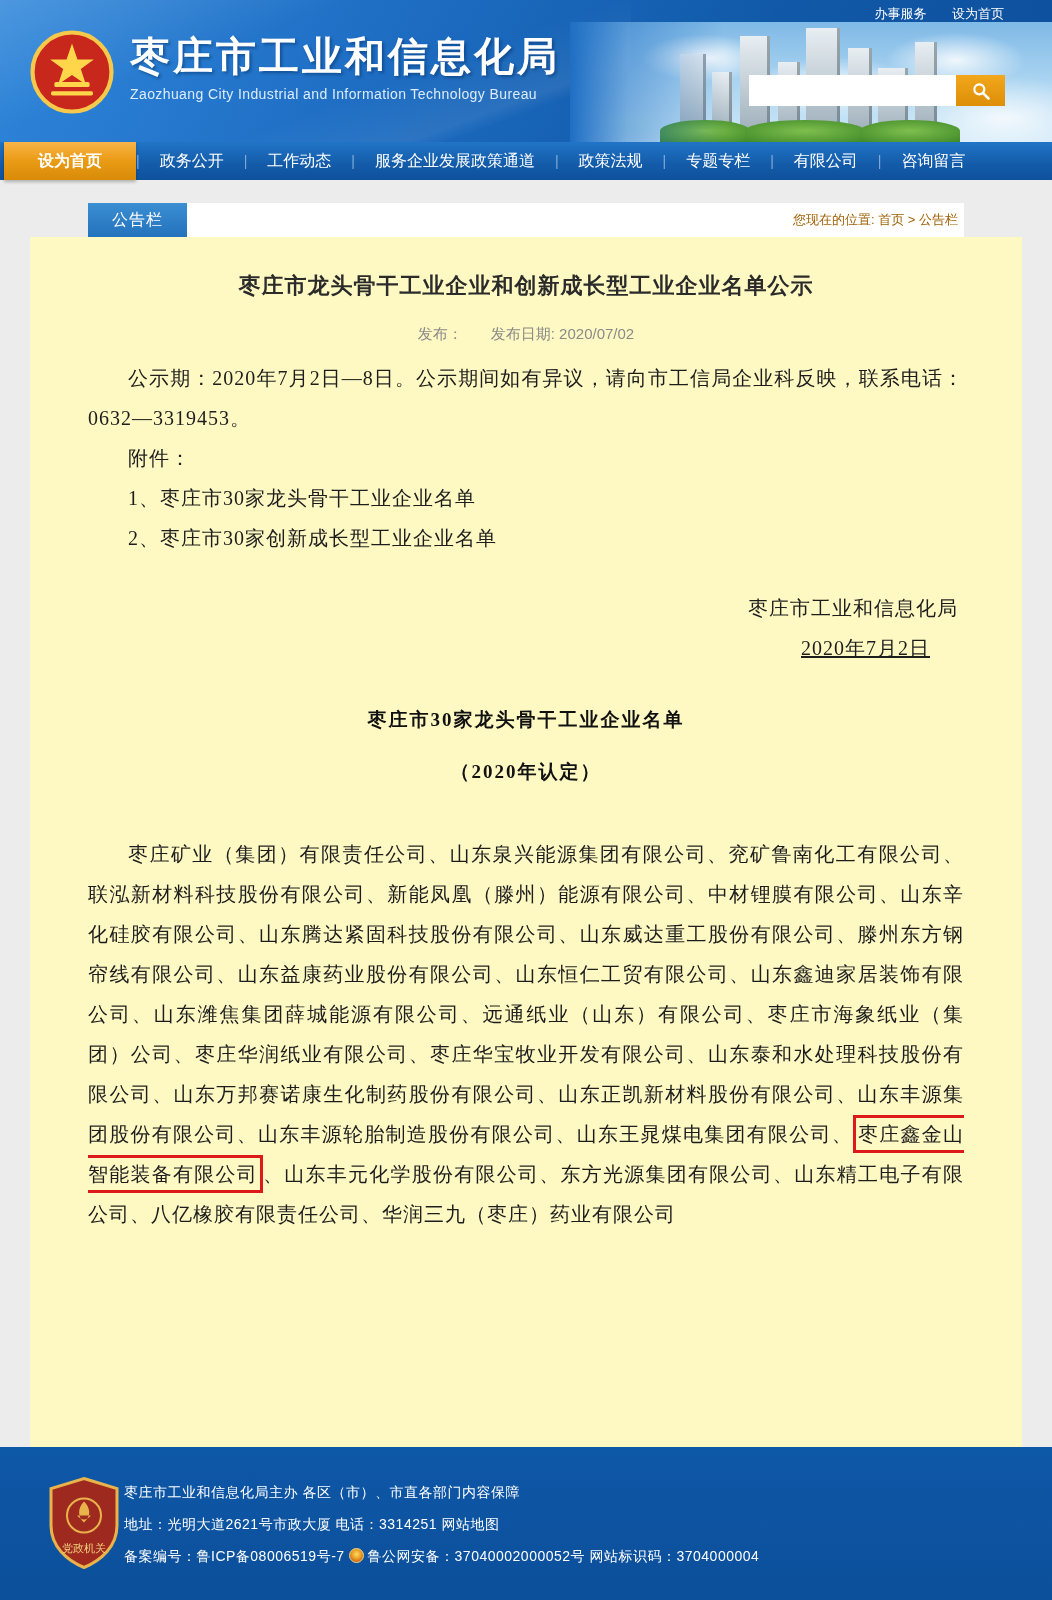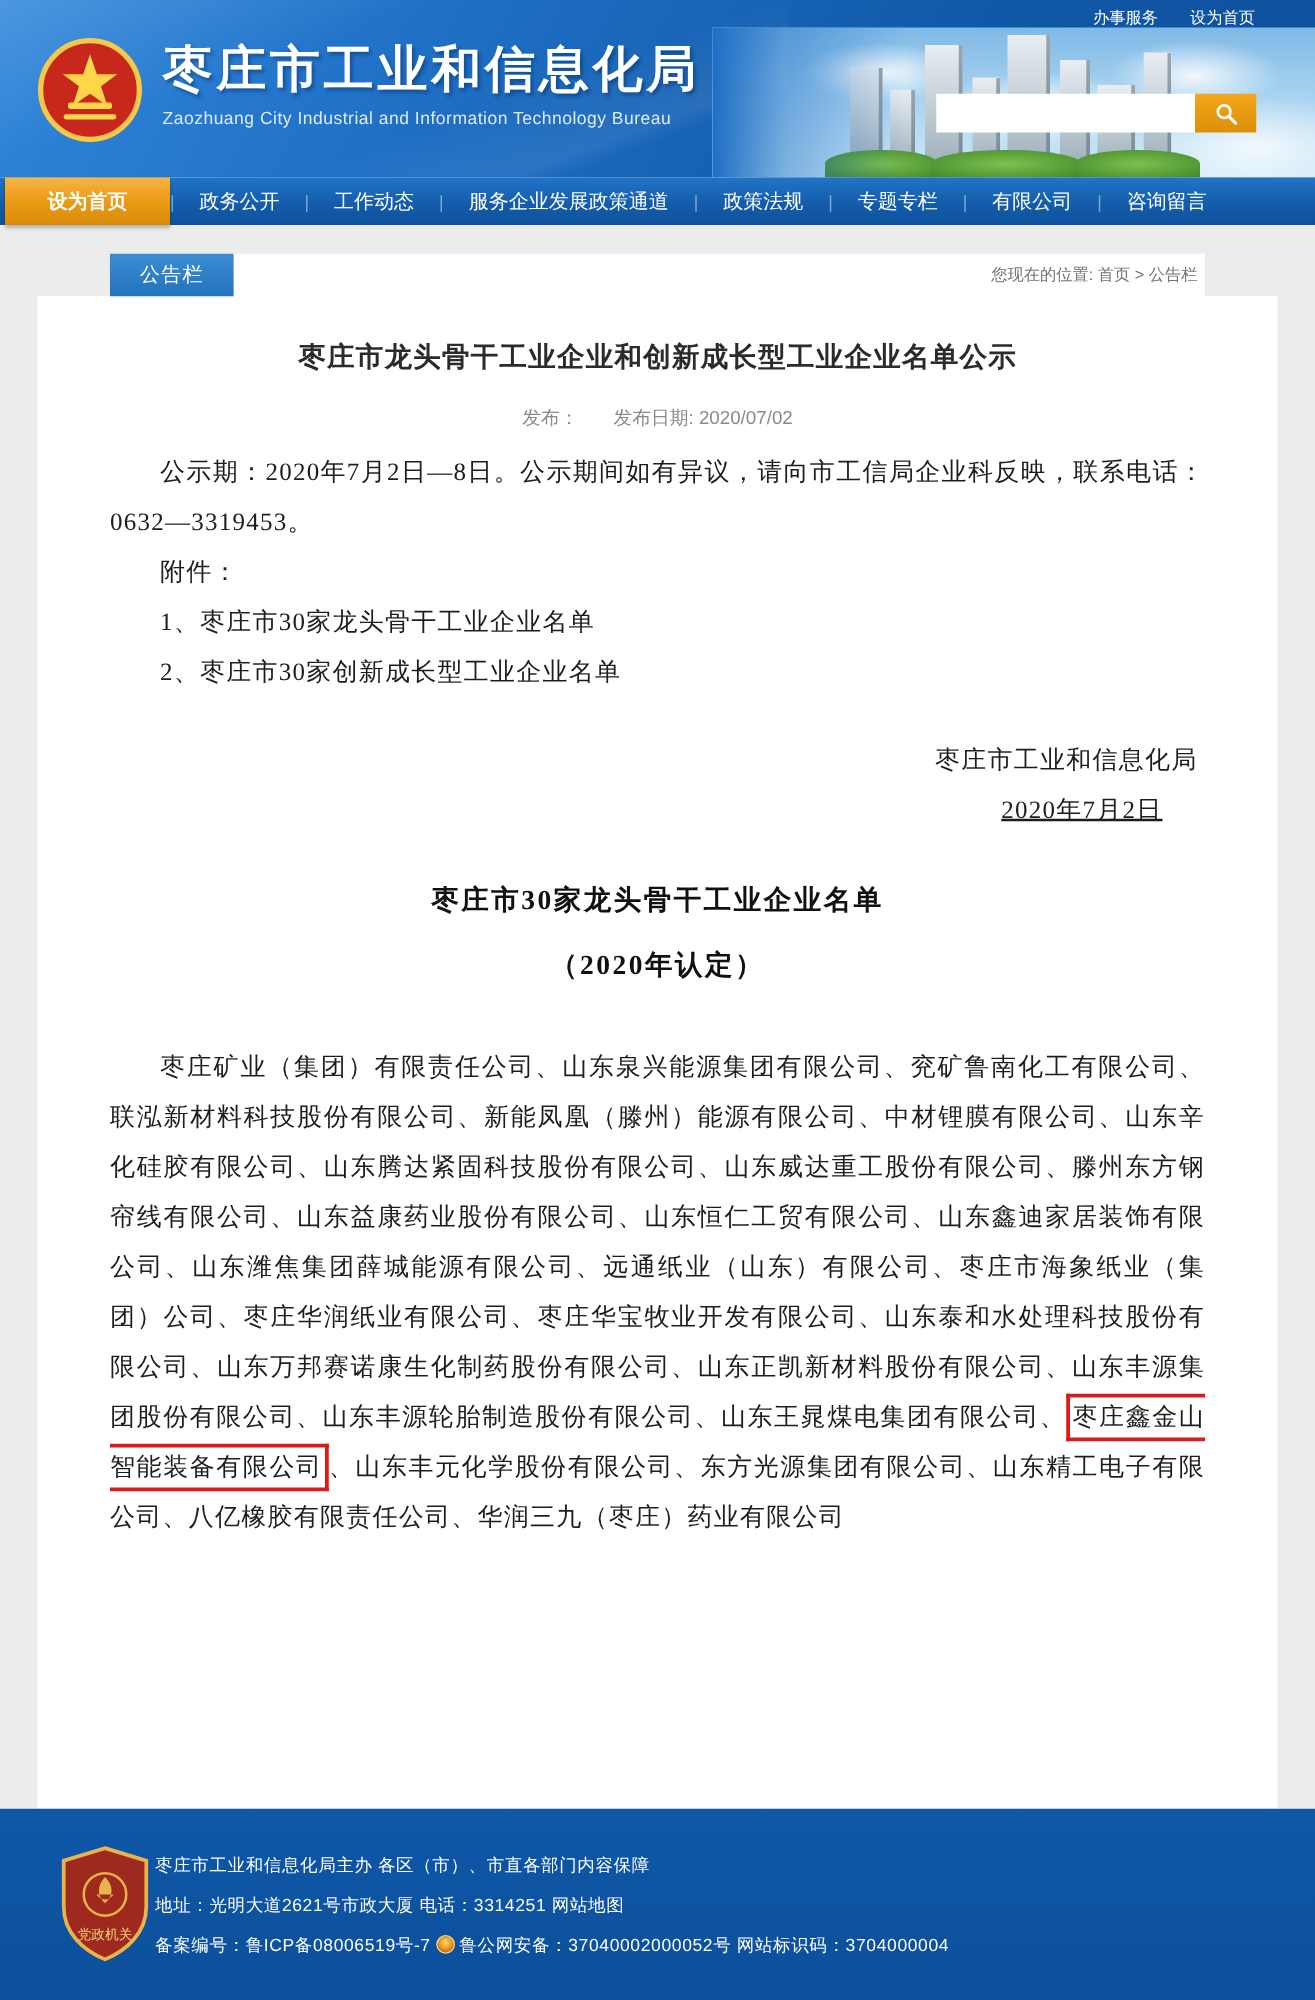--- a/index.html
+++ b/index.html
@@ -52,36 +52,36 @@
   .nav-item { display:flex; align-items:center; padding:0 20px; cursor:pointer; white-space:nowrap; }
   .nav-item.active { background:linear-gradient(180deg,#f7b448 0%,#ec9d18 45%,#d98a06 100%);
     font-weight:bold; padding:0 34px; margin-left:4px; box-shadow:0 2px 3px rgba(0,0,0,.25); }
   .nav-sep { display:flex; align-items:center; color:rgba(210,230,250,.55); font-size:14px; }
 
   
   .crumb-wrap { width:876px; margin:23px auto 0; height:34px; display:flex; }
   .crumb-tab { background:linear-gradient(180deg,#3b8ed2,#2372bd); color:#fff; font-size:16px; padding:0 24px;
     display:flex; align-items:center; letter-spacing:1px; }
   .crumb-rest { flex:1; background:#fff; display:flex; align-items:center; justify-content:flex-end; }
-  .crumb-path { color:#737373; font-size:13px; padding-right:6px;margin-left:22px; }
-
-  
-  .content { width:992px; margin:0 auto; background:#ffffff; height:1210px; padding:30px 58px 0; }
+  .crumb-path { color:#a16207; font-size:13px; padding-right:6px;margin-left:22px; }
+
+  
+  .content { width:992px; margin:0 auto; background:#fef9c3; height:1210px; padding:30px 58px 0; }
   .art-title { text-align:center; font-size:22px; font-weight:bold; color:#2b2b2b; letter-spacing:1px; margin-top:4px; }
   .art-meta { text-align:center; color:#8a8a8a; font-size:15px; margin-top:24px; }
   .art-meta .pub { margin-right:28px; }
 
   .doc { font-family:"Liberation Serif", serif; color:#1d1d1d; font-size:20px; line-height:40px;
     text-align:justify; letter-spacing:1px; margin-top:14px; }
   .doc p { text-indent:2em; }
   .sig { text-align:right; margin-top:30px; }
   .sig .org { padding-right:6px; }
   .sig .dt { padding-right:34px; margin-top:0;text-decoration:underline; }
 
-  .list-head { text-align:center; font-weight:bold; font-size:22px; line-height:52px; letter-spacing:2px;
+  .list-head { text-align:center; font-weight:bold; font-size:19px; line-height:52px; letter-spacing:2px;
     margin-top:26px; color:#111; font-family:"Liberation Serif", serif; }
   .companies { margin-top:36px; }
   .hl { border:3px solid #dd1a1a; padding:5px 2px; }
 
   
   .footer { height:153px; background:linear-gradient(180deg,#0e58a8,#0c4f9a); display:flex; align-items:center;
     padding-left:44px; color:#fff; }
   .shield { width:80px; height:97px; flex:0 0 auto; }
   .f-lines { font-size:14px; line-height:32px; letter-spacing:.5px; }
   .f-badge { display:inline-block; width:15px; height:15px; border-radius:50%; vertical-align:-2px; margin:0 4px;

